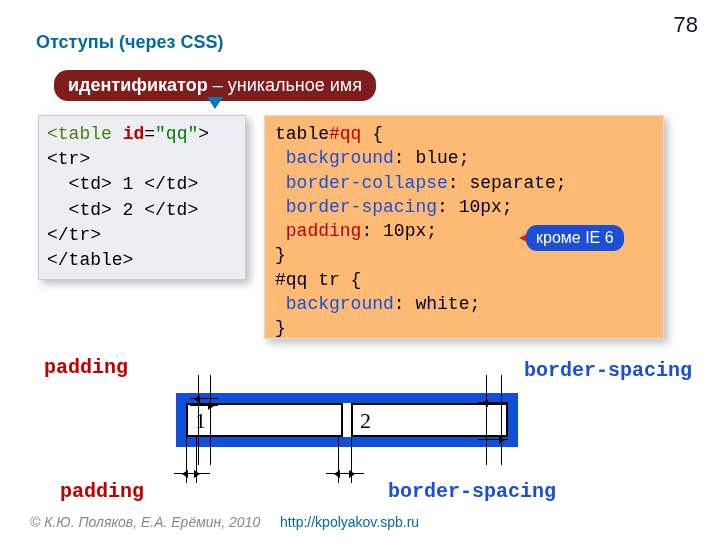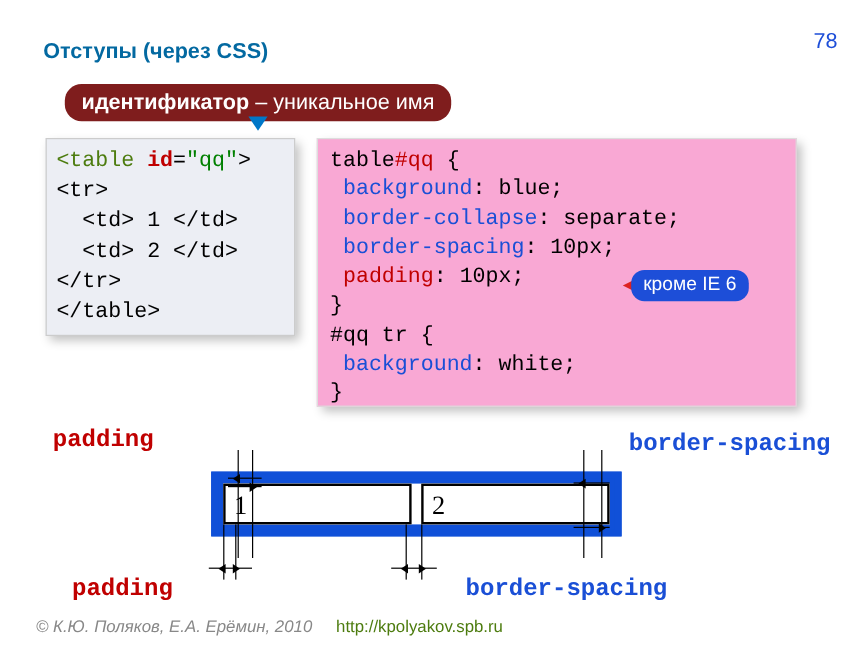--- a/index.html
+++ b/index.html
@@ -6,24 +6,24 @@
   body {
     width: 720px;
     height: 540px;
     background: #fff;
     font-family: Arial, sans-serif;
     position: relative;
     overflow: hidden;
   }
   .page-number {
     position: absolute;
-    top: 24px;
+    top: 12px;
     right: 22px;
-    font-size: 18px;
-    color: #1d4ed8;
+    font-size: 22px;
+    color: #0f172a;
   }
   .title {
     position: absolute;
     top: 32px;
     left: 36px;
     font-size: 18px;
     font-weight: bold;
     color: #0369a1;
   }
   .callout-top {
@@ -63,21 +63,21 @@
   }
   .code-html .tag { color: #4d7c0f; }
   .code-html .attr { color: #c00000; font-weight: bold; }
   .code-html .val { color: #008000; }
   .code-css {
     position: absolute;
     top: 115px;
     left: 264px;
     width: 400px;
     height: 224px;
-    background: #f9a8d4;
+    background: #fdba74;
     border: 1px solid #ddd;
     box-shadow: 4px 4px 8px rgba(0,0,0,0.25);
     font-family: "Courier New", monospace;
     font-size: 18px;
     padding: 6px 10px;
     line-height: 1.35;
     white-space: pre;
   }
   .code-css .sel-id { color: #c00000; }
   .code-css .prop { color: #1a4fd6; }
@@ -144,21 +144,21 @@
   .lbl.red { color: #c00000; }
   .lbl.blue { color: #1a4fd6; }
   .footer {
     position: absolute;
     bottom: 10px;
     left: 30px;
     font-size: 14px;
     color: #888;
     font-style: italic;
   }
-  .footer .link { font-style: normal; margin-left: 16px; color: #4d7c0f; }
+  .footer .link { font-style: normal; margin-left: 16px; color: #0369a1; }
 </style>
 </head>
 <body>
 
 <div class="page-number">78</div>
 <div class="title">Отступы (через CSS)</div>
 
 <div class="callout-top">
   <span class="id-word">идентификатор</span><span> – уникальное имя</span>
 </div>

